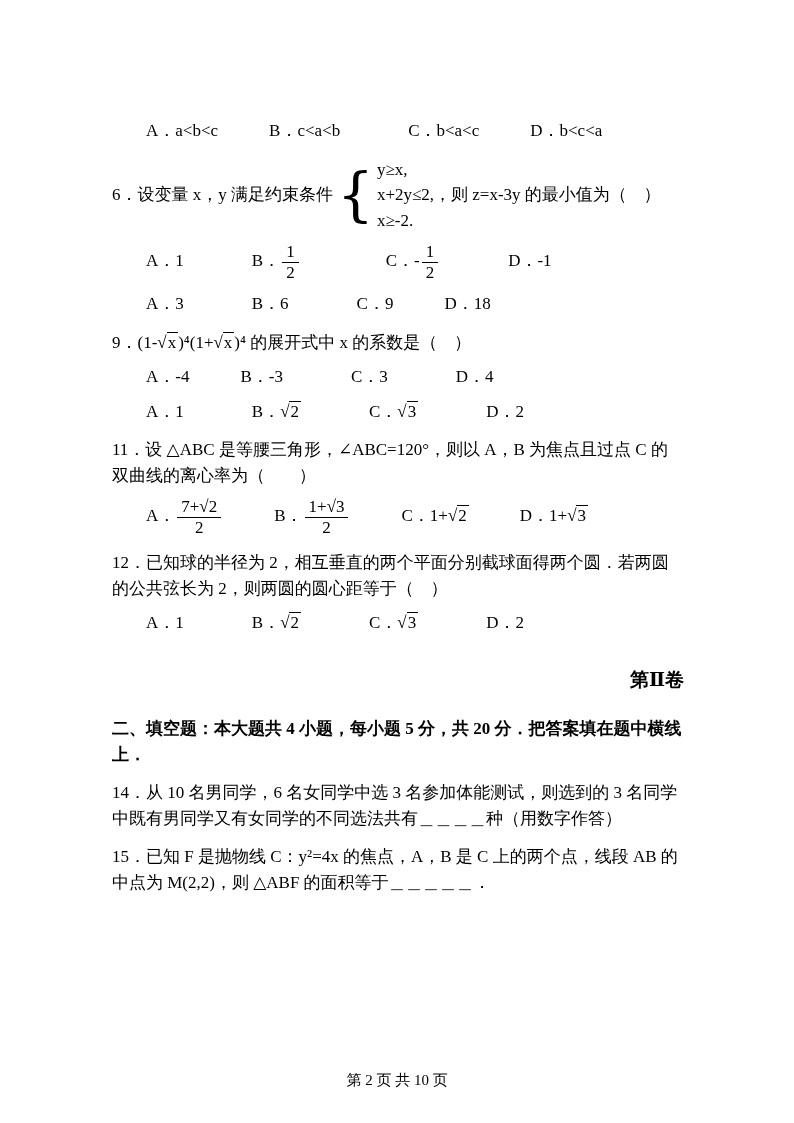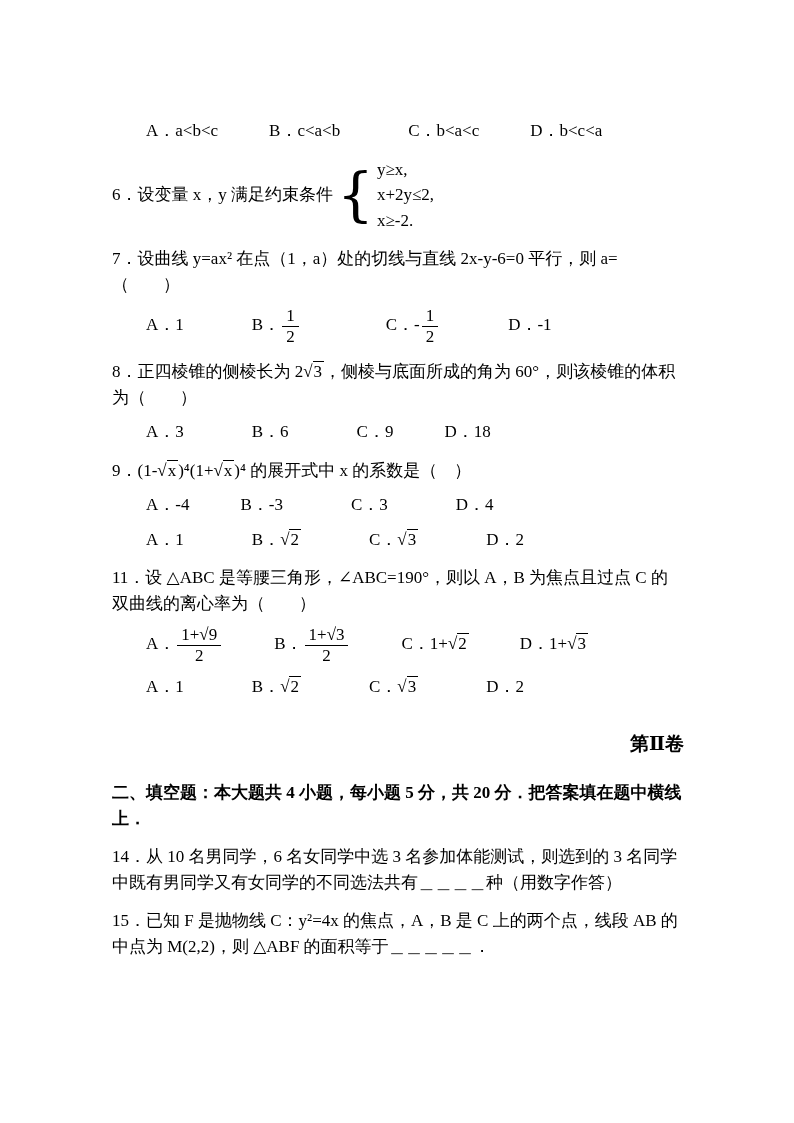--- a/index.html
+++ b/index.html
@@ -35,29 +35,29 @@
     position:absolute;left:0;right:0;bottom:46px;
     text-align:center;font-size:15px;
   }
 </style>
 </head>
 <body>
 
 <div class="page">
   <div>
       <div class="line opts">A．a&lt;b&lt;c　　　B．c&lt;a&lt;b　　　　C．b&lt;a&lt;c　　　D．b&lt;c&lt;a</div>
-      <div class="line q"><span class="sys-text">6．设变量 x，y 满足约束条件</span><span class="brace">{</span><span class="sys-col"><span class="sys-item">y≥x,</span><span class="sys-item">x+2y≤2,</span><span class="sys-item">x≥-2.</span></span></div>
-      <div class="line q">7．设曲线 y=ax² 在点（1，a）处的切线与直线 2x-y-6=0 平行，则 a=（　　）</div>
+      <div class="line q"><span class="sys-text">6．设变量 x，y 满足约束条件</span><span class="brace">{</span><span class="sys-col"><span class="sys-item">y≥x,</span><span class="sys-item">x+2y≤2,</span><span class="sys-item">x≥-2.</span></span><span class="sys-text">，则 z=x-3y 的最小值为（　）</span></div>
       <div class="line opts">A．1　　　　B．<span class="frac"><span class="num">1</span><span class="den">2</span></span>　　　　　C．-<span class="frac"><span class="num">1</span><span class="den">2</span></span>　　　　D．-1</div>
-      <div class="line q">8．正四棱锥的侧棱长为 2<span class="sqrt">√<span class="rad">3</span></span>，侧棱与底面所成的角为 60°，则该棱锥的体积为（　　）</div>
       <div class="line opts">A．3　　　　B．6　　　　C．9　　　D．18</div>
       <div class="line q">9．(1-<span class="sqrt">√<span class="rad">x</span></span>)⁴(1+<span class="sqrt">√<span class="rad">x</span></span>)⁴ 的展开式中 x 的系数是（　）</div>
       <div class="line opts">A．-4　　　B．-3　　　　C．3　　　　D．4</div>
       <div class="line opts">A．1　　　　B．<span class="sqrt">√<span class="rad">2</span></span>　　　　C．<span class="sqrt">√<span class="rad">3</span></span>　　　　D．2</div>
-      <div class="line q">11．设 △ABC 是等腰三角形，∠ABC=190°，则以 A，B 为焦点且过点 C 的双曲线的离心率为（　　）</div>
-      <div class="line opts">A．<span class="frac"><span class="num">1+√9</span><span class="den">2</span></span>　　　B．<span class="frac"><span class="num">1+√3</span><span class="den">2</span></span>　　　C．1+<span class="sqrt">√<span class="rad">2</span></span>　　　D．1+<span class="sqrt">√<span class="rad">3</span></span></div>
+      <div class="line q">11．设 △ABC 是等腰三角形，∠ABC=120°，则以 A，B 为焦点且过点 C 的双曲线的离心率为（　　）</div>
+      <div class="line opts">A．<span class="frac"><span class="num">7+√2</span><span class="den">2</span></span>　　　B．<span class="frac"><span class="num">1+√3</span><span class="den">2</span></span>　　　C．1+<span class="sqrt">√<span class="rad">2</span></span>　　　D．1+<span class="sqrt">√<span class="rad">3</span></span></div>
+      <div class="line q">12．已知球的半径为 2，相互垂直的两个平面分别截球面得两个圆．若两圆的公共弦长为 2，则两圆的圆心距等于（　）</div>
       <div class="line opts">A．1　　　　B．<span class="sqrt">√<span class="rad">2</span></span>　　　　C．<span class="sqrt">√<span class="rad">3</span></span>　　　　D．2</div>
       <div class="line center">第Ⅱ卷</div>
       <div class="line bold">二、填空题：本大题共 4 小题，每小题 5 分，共 20 分．把答案填在题中横线上．</div>
       <div class="line q">14．从 10 名男同学，6 名女同学中选 3 名参加体能测试，则选到的 3 名同学中既有男同学又有女同学的不同选法共有＿＿＿＿种（用数字作答）</div>
       <div class="line q">15．已知 F 是抛物线 C：y²=4x 的焦点，A，B 是 C 上的两个点，线段 AB 的中点为 M(2,2)，则 △ABF 的面积等于＿＿＿＿＿．</div>
     </div>
+  <div class="footer">第 2 页 共 10 页</div>
 </div>
 
 </body></html>

